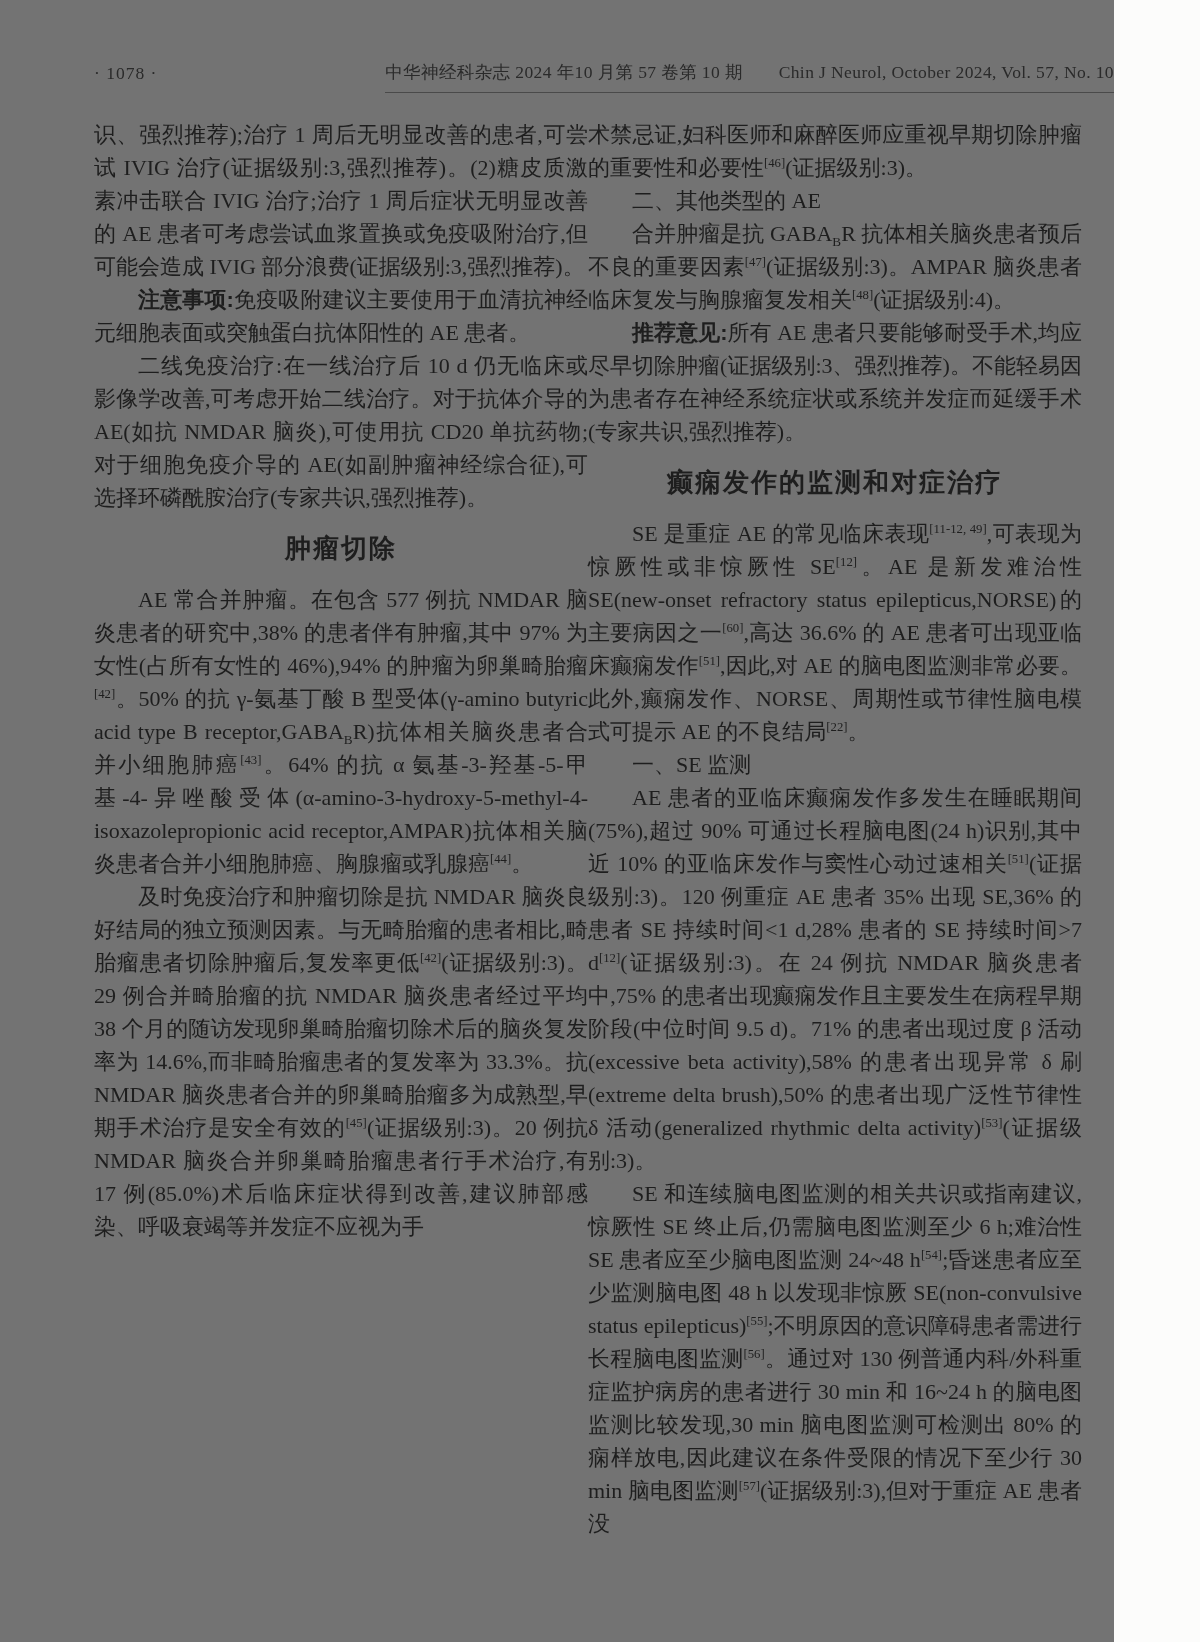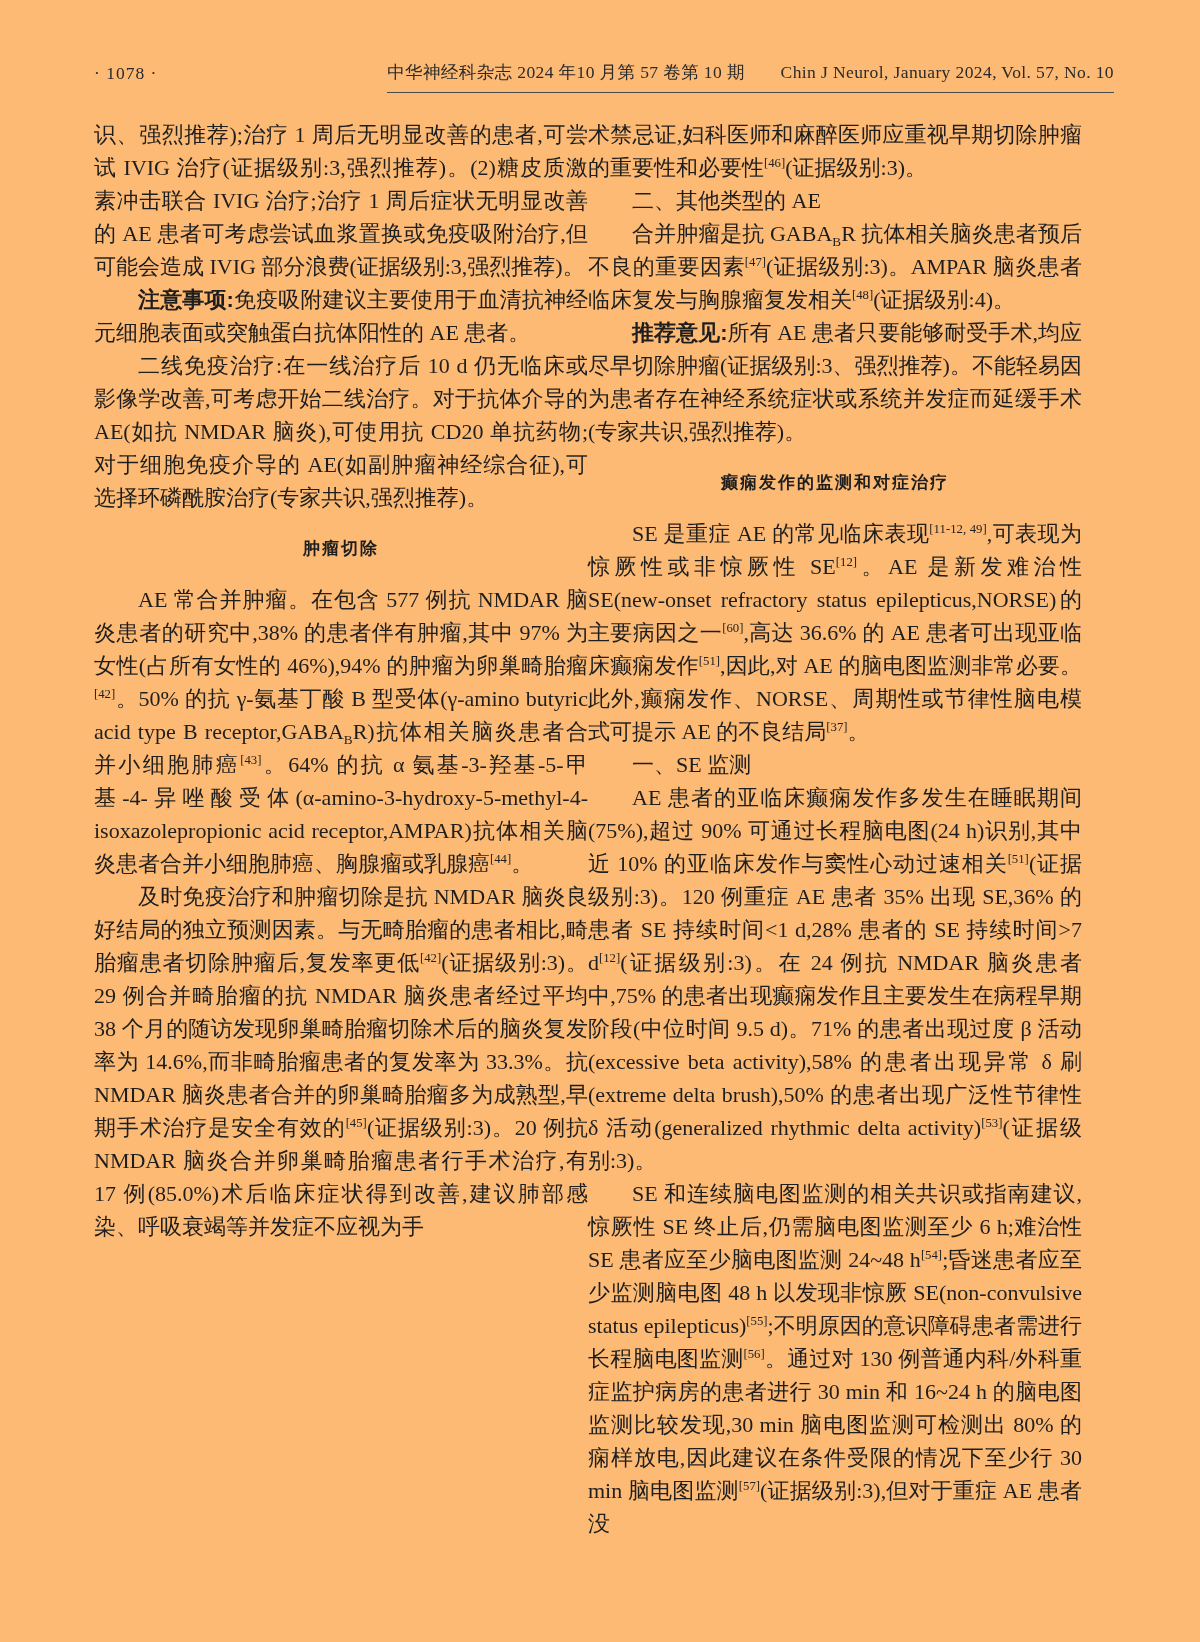--- a/index.html
+++ b/index.html
@@ -3,22 +3,22 @@
 <meta charset="utf-8">
 <style>
   html,body{
     margin:0;padding:0;
     width:1200px;height:1642px;
     background:#fcfcfb;
     overflow:hidden;
   }
   .page{
     position:relative;
-    width:1200px;height:1642px;
-    background:#fdba74;
+    width:1114px;height:1642px;
+    background:#737373;
     color:#1e1e1e;
     font-family:"Liberation Serif","DejaVu Serif",serif;
   }
   .page-header{
     position:absolute;
     top:60px;left:94px;
     width:1020px;
     display:flex;
     justify-content:space-between;
     align-items:flex-end;
@@ -51,21 +51,21 @@
   .para.indent{text-indent:2em;}
   .lead{
     font-family:"Liberation Sans","DejaVu Sans",sans-serif;
     font-weight:bold;
     margin-top:7px;
   }
   .sec-heading{
     font-family:"Liberation Sans","DejaVu Sans",sans-serif;
     font-weight:bold;
     text-align:center;
-    font-size:17px;
+    font-size:26px;
     margin:18px 0 18px 0;
     letter-spacing:2px;
   }
   .sub-heading{text-indent:2em;}
   sup.ref{
     font-size:0.58em;
     line-height:0;
     vertical-align:super;
     letter-spacing:0;
   }
@@ -73,36 +73,36 @@
     font-size:0.6em;
     line-height:0;
   }
 </style>
 </head>
 <body>
 
 <div class="page">
   <div class="page-header">
     <span class="page-number">· 1078 ·</span>
-    <span class="journal-line">中华神经科杂志 2024 年10 月第 57 卷第 10 期　　Chin J Neurol, January 2024, Vol. 57, No. 10</span>
+    <span class="journal-line">中华神经科杂志 2024 年10 月第 57 卷第 10 期　　Chin J Neurol, October 2024, Vol. 57, No. 10</span>
   </div>
   <div class="content">
     <div class="col">
         <div class="para">识、强烈推荐);治疗 1 周后无明显改善的患者,可尝试 IVIG 治疗(证据级别:3,强烈推荐)。(2)糖皮质激素冲击联合 IVIG 治疗;治疗 1 周后症状无明显改善的 AE 患者可考虑尝试血浆置换或免疫吸附治疗,但可能会造成 IVIG 部分浪费(证据级别:3,强烈推荐)。</div>
         <div class="para indent"><b class="lead">注意事项:</b>免疫吸附建议主要使用于血清抗神经元细胞表面或突触蛋白抗体阳性的 AE 患者。</div>
         <div class="para indent">二线免疫治疗:在一线治疗后 10 d 仍无临床或影像学改善,可考虑开始二线治疗。对于抗体介导的 AE(如抗 NMDAR 脑炎),可使用抗 CD20 单抗药物;对于细胞免疫介导的 AE(如副肿瘤神经综合征),可选择环磷酰胺治疗(专家共识,强烈推荐)。</div>
         <div class="sec-heading">肿瘤切除</div>
         <div class="para indent">AE 常合并肿瘤。在包含 577 例抗 NMDAR 脑炎患者的研究中,38% 的患者伴有肿瘤,其中 97% 为女性(占所有女性的 46%),94% 的肿瘤为卵巢畸胎瘤<sup class="ref">[42]</sup>。50% 的抗 γ-氨基丁酸 B 型受体(γ-amino butyric acid type B receptor,GABA<sub>B</sub>R)抗体相关脑炎患者合并小细胞肺癌<sup class="ref">[43]</sup>。64% 的抗 α 氨基-3-羟基-5-甲基-4-异唑酸受体(α-amino-3-hydroxy-5-methyl-4-isoxazolepropionic acid receptor,AMPAR)抗体相关脑炎患者合并小细胞肺癌、胸腺瘤或乳腺癌<sup class="ref">[44]</sup>。</div>
         <div class="para indent">及时免疫治疗和肿瘤切除是抗 NMDAR 脑炎良好结局的独立预测因素。与无畸胎瘤的患者相比,畸胎瘤患者切除肿瘤后,复发率更低<sup class="ref">[42]</sup>(证据级别:3)。29 例合并畸胎瘤的抗 NMDAR 脑炎患者经过平均 38 个月的随访发现卵巢畸胎瘤切除术后的脑炎复发率为 14.6%,而非畸胎瘤患者的复发率为 33.3%。抗 NMDAR 脑炎患者合并的卵巢畸胎瘤多为成熟型,早期手术治疗是安全有效的<sup class="ref">[45]</sup>(证据级别:3)。20 例抗 NMDAR 脑炎合并卵巢畸胎瘤患者行手术治疗,有 17 例(85.0%)术后临床症状得到改善,建议肺部感染、呼吸衰竭等并发症不应视为手</div>
       </div>
     <div class="col">
         <div class="para">术禁忌证,妇科医师和麻醉医师应重视早期切除肿瘤的重要性和必要性<sup class="ref">[46]</sup>(证据级别:3)。</div>
         <div class="para sub-heading">二、其他类型的 AE</div>
         <div class="para indent">合并肿瘤是抗 GABA<sub>B</sub>R 抗体相关脑炎患者预后不良的重要因素<sup class="ref">[47]</sup>(证据级别:3)。AMPAR 脑炎患者临床复发与胸腺瘤复发相关<sup class="ref">[48]</sup>(证据级别:4)。</div>
         <div class="para indent"><b class="lead">推荐意见:</b>所有 AE 患者只要能够耐受手术,均应尽早切除肿瘤(证据级别:3、强烈推荐)。不能轻易因为患者存在神经系统症状或系统并发症而延缓手术(专家共识,强烈推荐)。</div>
         <div class="sec-heading">癫痫发作的监测和对症治疗</div>
-        <div class="para indent">SE 是重症 AE 的常见临床表现<sup class="ref">[11-12, 49]</sup>,可表现为惊厥性或非惊厥性 SE<sup class="ref">[12]</sup>。AE 是新发难治性 SE(new-onset refractory status epilepticus,NORSE)的主要病因之一<sup class="ref">[60]</sup>,高达 36.6% 的 AE 患者可出现亚临床癫痫发作<sup class="ref">[51]</sup>,因此,对 AE 的脑电图监测非常必要。此外,癫痫发作、NORSE、周期性或节律性脑电模式可提示 AE 的不良结局<sup class="ref">[37]</sup>。</div>
+        <div class="para indent">SE 是重症 AE 的常见临床表现<sup class="ref">[11-12, 49]</sup>,可表现为惊厥性或非惊厥性 SE<sup class="ref">[12]</sup>。AE 是新发难治性 SE(new-onset refractory status epilepticus,NORSE)的主要病因之一<sup class="ref">[60]</sup>,高达 36.6% 的 AE 患者可出现亚临床癫痫发作<sup class="ref">[51]</sup>,因此,对 AE 的脑电图监测非常必要。此外,癫痫发作、NORSE、周期性或节律性脑电模式可提示 AE 的不良结局<sup class="ref">[22]</sup>。</div>
         <div class="para sub-heading">一、SE 监测</div>
         <div class="para indent">AE 患者的亚临床癫痫发作多发生在睡眠期间(75%),超过 90% 可通过长程脑电图(24 h)识别,其中近 10% 的亚临床发作与窦性心动过速相关<sup class="ref">[51]</sup>(证据级别:3)。120 例重症 AE 患者 35% 出现 SE,36% 的患者 SE 持续时间&lt;1 d,28% 患者的 SE 持续时间&gt;7 d<sup class="ref">[12]</sup>(证据级别:3)。在 24 例抗 NMDAR 脑炎患者中,75% 的患者出现癫痫发作且主要发生在病程早期阶段(中位时间 9.5 d)。71% 的患者出现过度 β 活动(excessive beta activity),58% 的患者出现异常 δ 刷(extreme delta brush),50% 的患者出现广泛性节律性 δ 活动(generalized rhythmic delta activity)<sup class="ref">[53]</sup>(证据级别:3)。</div>
         <div class="para indent">SE 和连续脑电图监测的相关共识或指南建议,惊厥性 SE 终止后,仍需脑电图监测至少 6 h;难治性 SE 患者应至少脑电图监测 24~48 h<sup class="ref">[54]</sup>;昏迷患者应至少监测脑电图 48 h 以发现非惊厥 SE(non-convulsive status epilepticus)<sup class="ref">[55]</sup>;不明原因的意识障碍患者需进行长程脑电图监测<sup class="ref">[56]</sup>。通过对 130 例普通内科/外科重症监护病房的患者进行 30 min 和 16~24 h 的脑电图监测比较发现,30 min 脑电图监测可检测出 80% 的痫样放电,因此建议在条件受限的情况下至少行 30 min 脑电图监测<sup class="ref">[57]</sup>(证据级别:3),但对于重症 AE 患者没</div>
       </div>
   </div>
 </div>
 
 </body></html>

